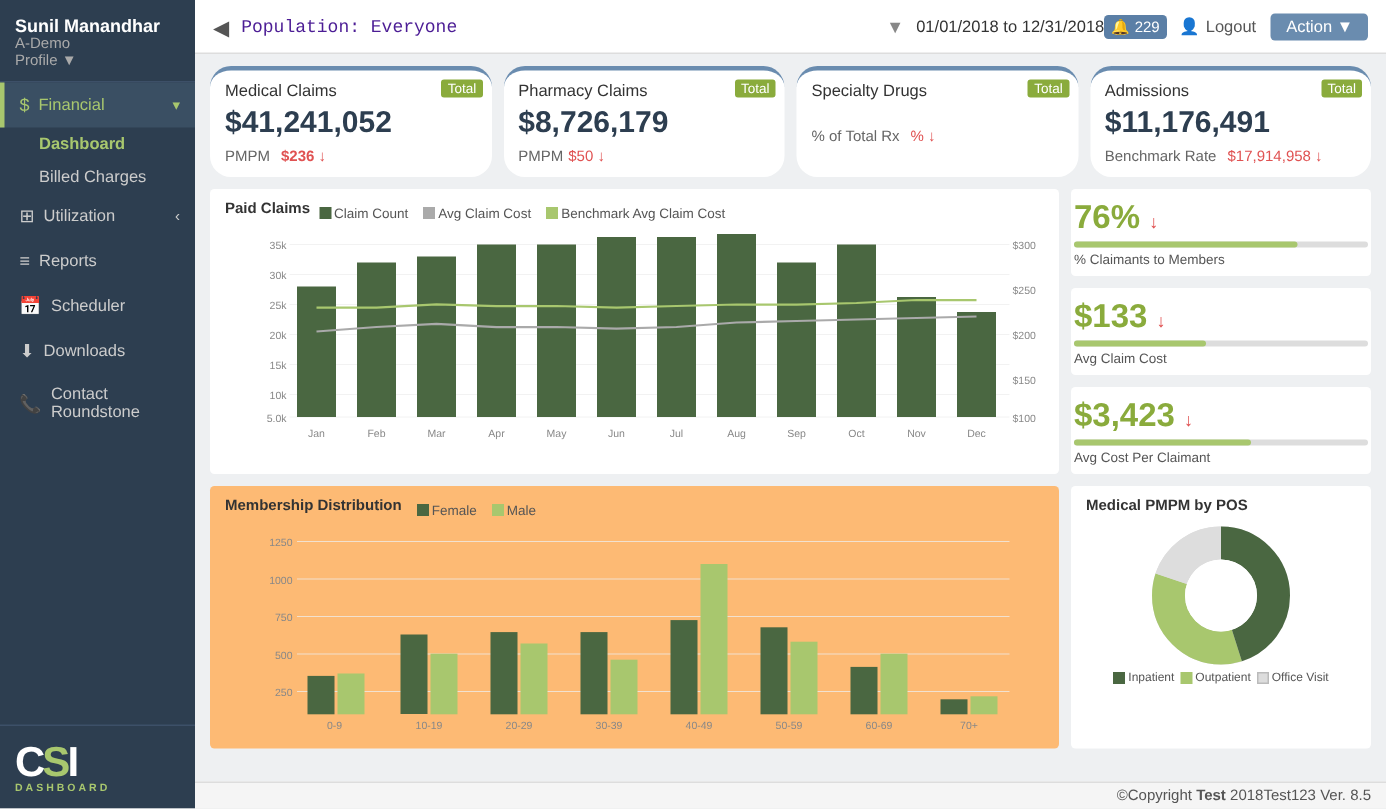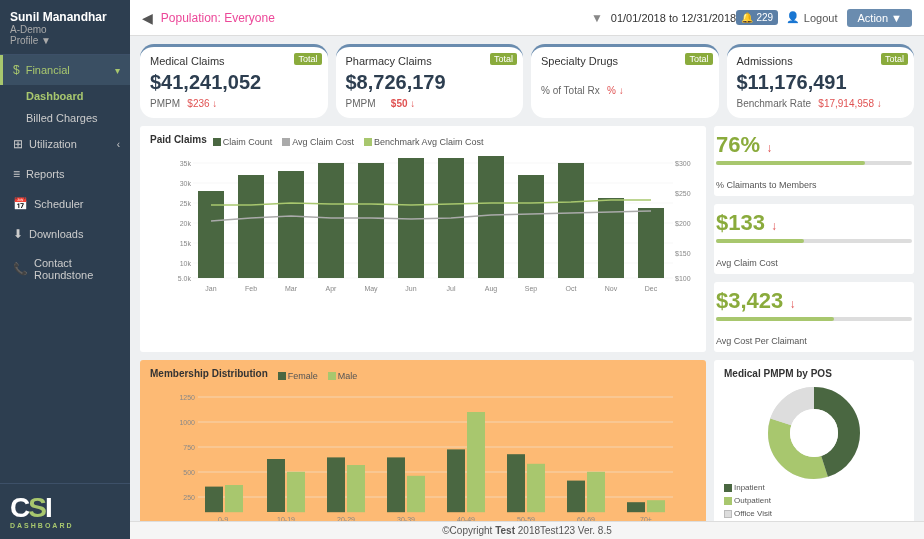--- a/index.html
+++ b/index.html
@@ -50,21 +50,21 @@
     
     #topbar {
       background: #fff;
       border-bottom: 1px solid #ddd;
       display: flex; align-items: center;
       padding: 0 12px;
       height: 36px;
       flex-shrink: 0;
     }
     .topbar-back { margin-right: 8px; color: #555; cursor: pointer; font-size: 14px; }
-    .topbar-population { font-size: 12px; color: #ec4899; flex: 1; }
+    .topbar-population { font-size: 12px; color: #4c1d95; flex: 1; font-family: Liberation Mono, monospace; }
     .topbar-filter { color: #888; margin-right: 8px; font-size: 12px; }
     .topbar-date { font-size: 11px; color: #333; margin-right: auto; }
     .topbar-bell {
       background: #5b7fa6; color: #fff; border-radius: 3px;
       font-size: 10px; padding: 2px 5px; margin-right: 8px; cursor: pointer;
     }
     .topbar-logout { font-size: 11px; color: #555; cursor: pointer; }
     .topbar-action {
       background: #6a8caf; color: #fff; border: none;
       padding: 3px 10px; border-radius: 3px; font-size: 11px; cursor: pointer; margin-left: 10px;
@@ -109,41 +109,41 @@
     .chart-legend { display: flex; gap: 10px; font-size: 9px; color: #555; }
     .legend-dot { width: 8px; height: 8px; display: inline-block; margin-right: 2px; vertical-align: middle; }
 
     
     .metric-card {
       background: #fff; border-radius: 3px; padding: 6px 2px;
       display: flex; flex-direction: column; align-items: flex-start;
     }
     .metric-bar { width: 100%; height: 4px; background: #ddd; border-radius: 2px; margin: 3px 0; }
     .metric-bar-fill { height: 100%; background: #8aab3c; border-radius: 2px; }
-    .metric-label { font-size: 9px; color: #555; text-align: right; margin-top: 12px; }
+    .metric-label { font-size: 9px; color: #555; text-align: right; }
 
     
     .bottom-row {
       display: flex; gap: 8px;
     }
     .chart-membership {
       background: #fdba74; border-radius: 3px; padding: 8px 10px; flex: 1;
     }
     .chart-pmpm {
       width: 200px; flex-shrink: 0; background: #fff; border-radius: 3px; padding: 8px 10px;
     }
 
     
     svg { display: block; }
 
     
     #footer {
       background: #f5f5f5; border-top: 1px solid #ddd;
       padding: 3px 10px; font-size: 10px; color: #555;
-      display: flex; justify-content: center;
+      display: flex; justify-content: flex-end;
       flex-shrink: 0;
     }
   </style>
 </head>
 <body>
 
 <div id="sidebar">
   <div class="sidebar-user">
     <div class="sidebar-user-name">Sunil Manandhar</div>
     <div class="sidebar-user-sub">A-Demo</div>
@@ -210,31 +210,31 @@
   <div id="dashboard">
 
     <div class="kpi-row">
 
       <div class="kpi-card">
         <div class="kpi-card-title">Medical Claims</div>
         <span class="kpi-total-badge">Total</span>
         <div class="kpi-value">$41,241,052</div>
         <div>
           <span class="kpi-sub">PMPM</span>
-          <span class="kpi-sub-value" style="margin-left:4px;">$236 ↓</span>
+          <span class="kpi-sub-value" style="margin-left:4px;font-weight:bold;">$236 ↓</span>
         </div>
       </div>
 
       <div class="kpi-card">
         <div class="kpi-card-title">Pharmacy Claims</div>
         <span class="kpi-total-badge">Total</span>
         <div class="kpi-value">$8,726,179</div>
         <div>
           <span class="kpi-sub">PMPM</span>
-          <span class="kpi-sub-value" style="margin-left:12px;font-weight:bold;">$50 ↓</span>
+          <span class="kpi-sub-value" style="margin-left:0;">$50 ↓</span>
         </div>
       </div>
 
       <div class="kpi-card">
         <div class="kpi-card-title">Specialty Drugs</div>
         <span class="kpi-total-badge">Total</span>
         <div class="kpi-value" style="font-size:14px;padding-top:10px;"> </div>
         <div>
           <span class="kpi-sub">% of Total Rx</span>
           <span class="kpi-sub-value" style="margin-left:4px;">% ↓</span>
@@ -409,21 +409,21 @@
 
           <circle cx="65" cy="50" r="35" fill="none" stroke="#a8c76e" stroke-width="22" stroke-dasharray="77 219.9" stroke-dashoffset="-99" transform="rotate(-90 65 50)"></circle>
 
           <circle cx="65" cy="50" r="35" fill="none" stroke="#ddd" stroke-width="22" stroke-dasharray="44 219.9" stroke-dashoffset="-176" transform="rotate(-90 65 50)"></circle>
 
           <circle cx="65" cy="50" r="35" fill="none" stroke="#4a6741" stroke-width="22" stroke-dasharray="99 219.9" stroke-dashoffset="0" transform="rotate(-90 65 50)"></circle>
 
           <circle cx="65" cy="50" r="24" fill="white"></circle>
         </svg>
 
-        <div style="display:flex;flex-wrap:wrap;gap:4px;font-size:8px;color:#555;justify-content:center;flex-direction:column;">
+        <div style="display:flex;flex-wrap:wrap;gap:4px;font-size:8px;color:#555;justify-content:center;">
           <span><span class="legend-dot" style="background:#4a6741;"></span>Inpatient</span>
           <span><span class="legend-dot" style="background:#a8c76e;"></span>Outpatient</span>
           <span><span class="legend-dot" style="background:#ddd;border:1px solid #bbb;"></span>Office Visit</span>
         </div>
       </div>
     </div>
   </div>
 
   <div id="footer">
     <span>©Copyright <strong>Test</strong> 2018</span>

